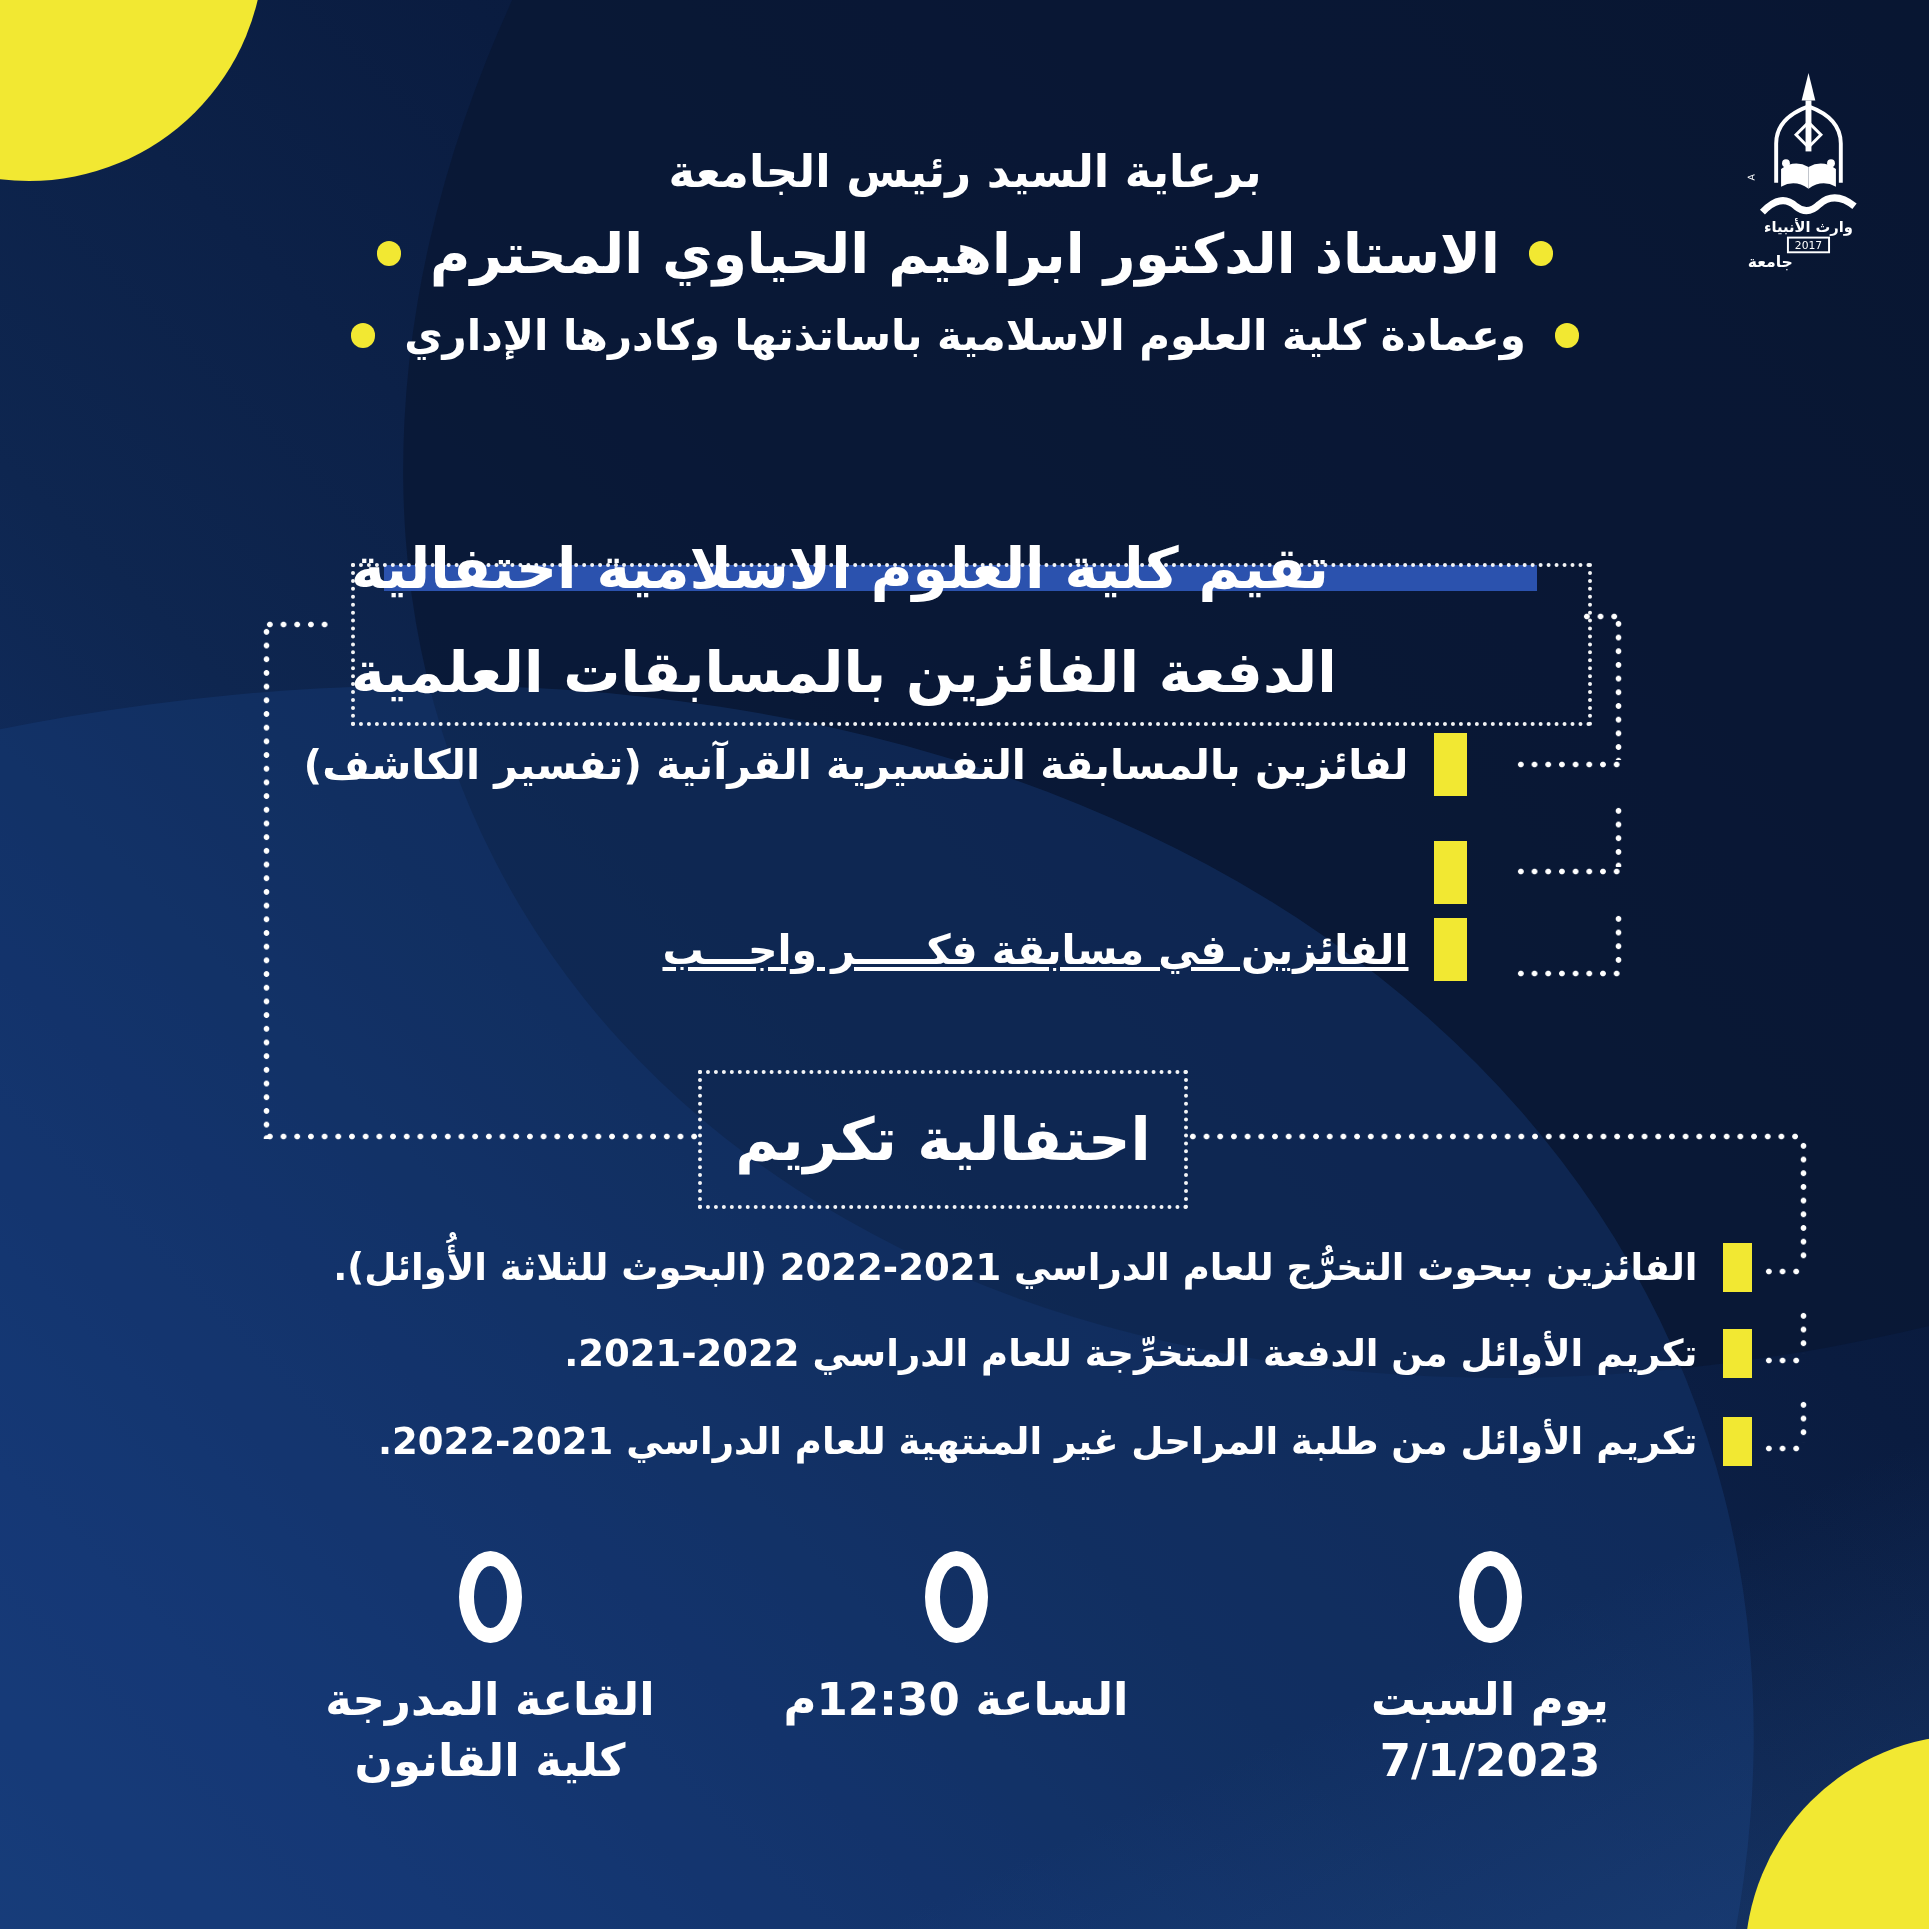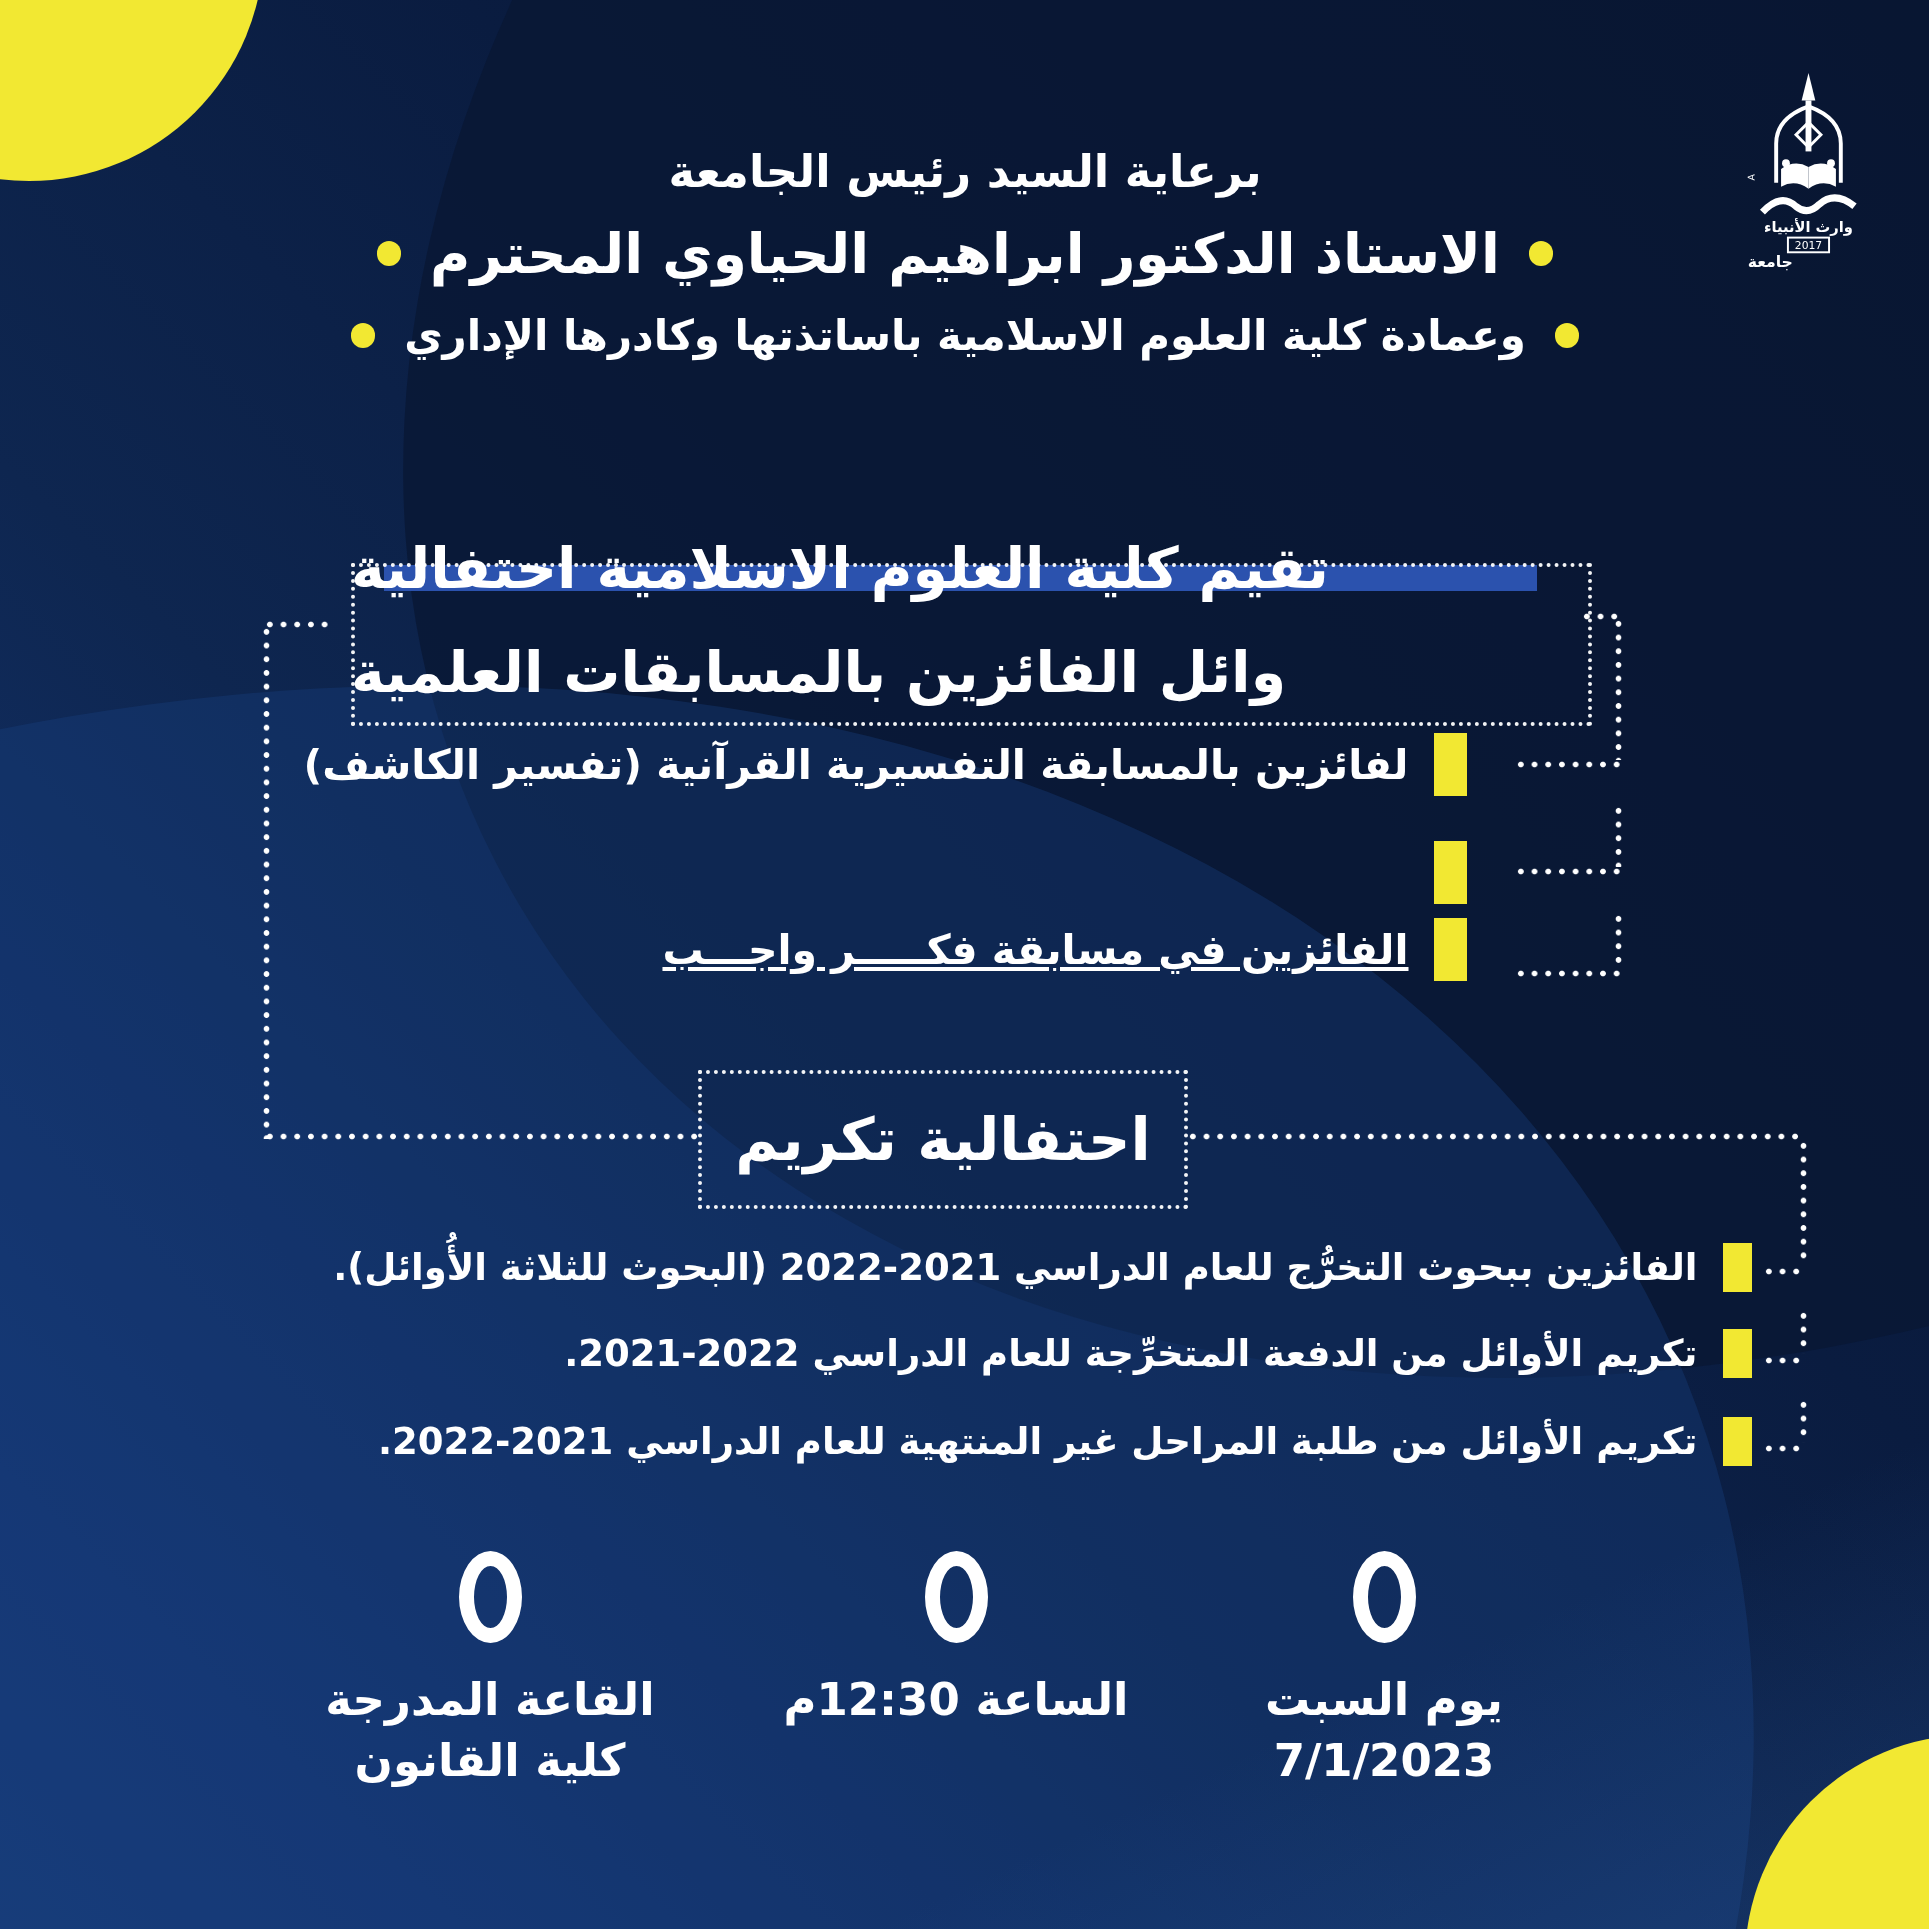--- a/index.html
+++ b/index.html
@@ -110,21 +110,21 @@
       <span class="ydot"></span>
       <span>وعمادة كلية العلوم الاسلامية باساتذتها وكادرها الإداري</span>
       <span class="ydot"></span>
     </div>
   </div>
 
   <div class="mh-bar"></div>
   <div class="dbox mh-box"></div>
   <div class="mh-text">
     <div>تقيم كلية العلوم الاسلامية احتفالية</div>
-    <div>وائل الفائزين بالمسابقات العلمية</div>
+    <div>الدفعة الفائزين بالمسابقات العلمية</div>
   </div>
 
   <div class="dln-h" style="left:263px;top:621px;width:65px;"></div>
   <div class="dln-v" style="left:263px;top:625px;height:514px;"></div>
   <div class="dln-h" style="left:263px;top:1133px;width:439px;"></div>
 
   <div class="dln-h" style="left:1580px;top:613px;width:43px;"></div>
   <div class="dln-v" style="left:1615px;top:617px;height:143px;"></div>
   <div class="dln-h" style="left:1514px;top:761px;width:106px;"></div>
   <div class="dln-v" style="left:1615px;top:804px;height:63px;"></div>
@@ -162,21 +162,21 @@
   </div>
   <div class="brow honor" style="top:1329px;">
     <span class="bmark bmark-sm"></span>
     <span>تكريم الأوائل من الدفعة المتخرِّجة للعام الدراسي 2022-2021.</span>
   </div>
   <div class="brow honor" style="top:1417px;">
     <span class="bmark bmark-sm"></span>
     <span>تكريم الأوائل من طلبة المراحل غير المنتهية للعام الدراسي 2021-2022.</span>
   </div>
 
-  <div class="info-col" style="left:1178px;">
+  <div class="info-col" style="left:1284px;">
     <div class="ring"></div>
     <div class="info-l1">يوم السبت</div>
     <div class="info-l2">7/1/2023</div>
   </div>
   <div class="info-col" style="left:750px;">
     <div class="ring"></div>
     <div class="info-l1">الساعة 12:30م</div>
   </div>
   <div class="info-col" style="left:284px;">
     <div class="ring"></div>

